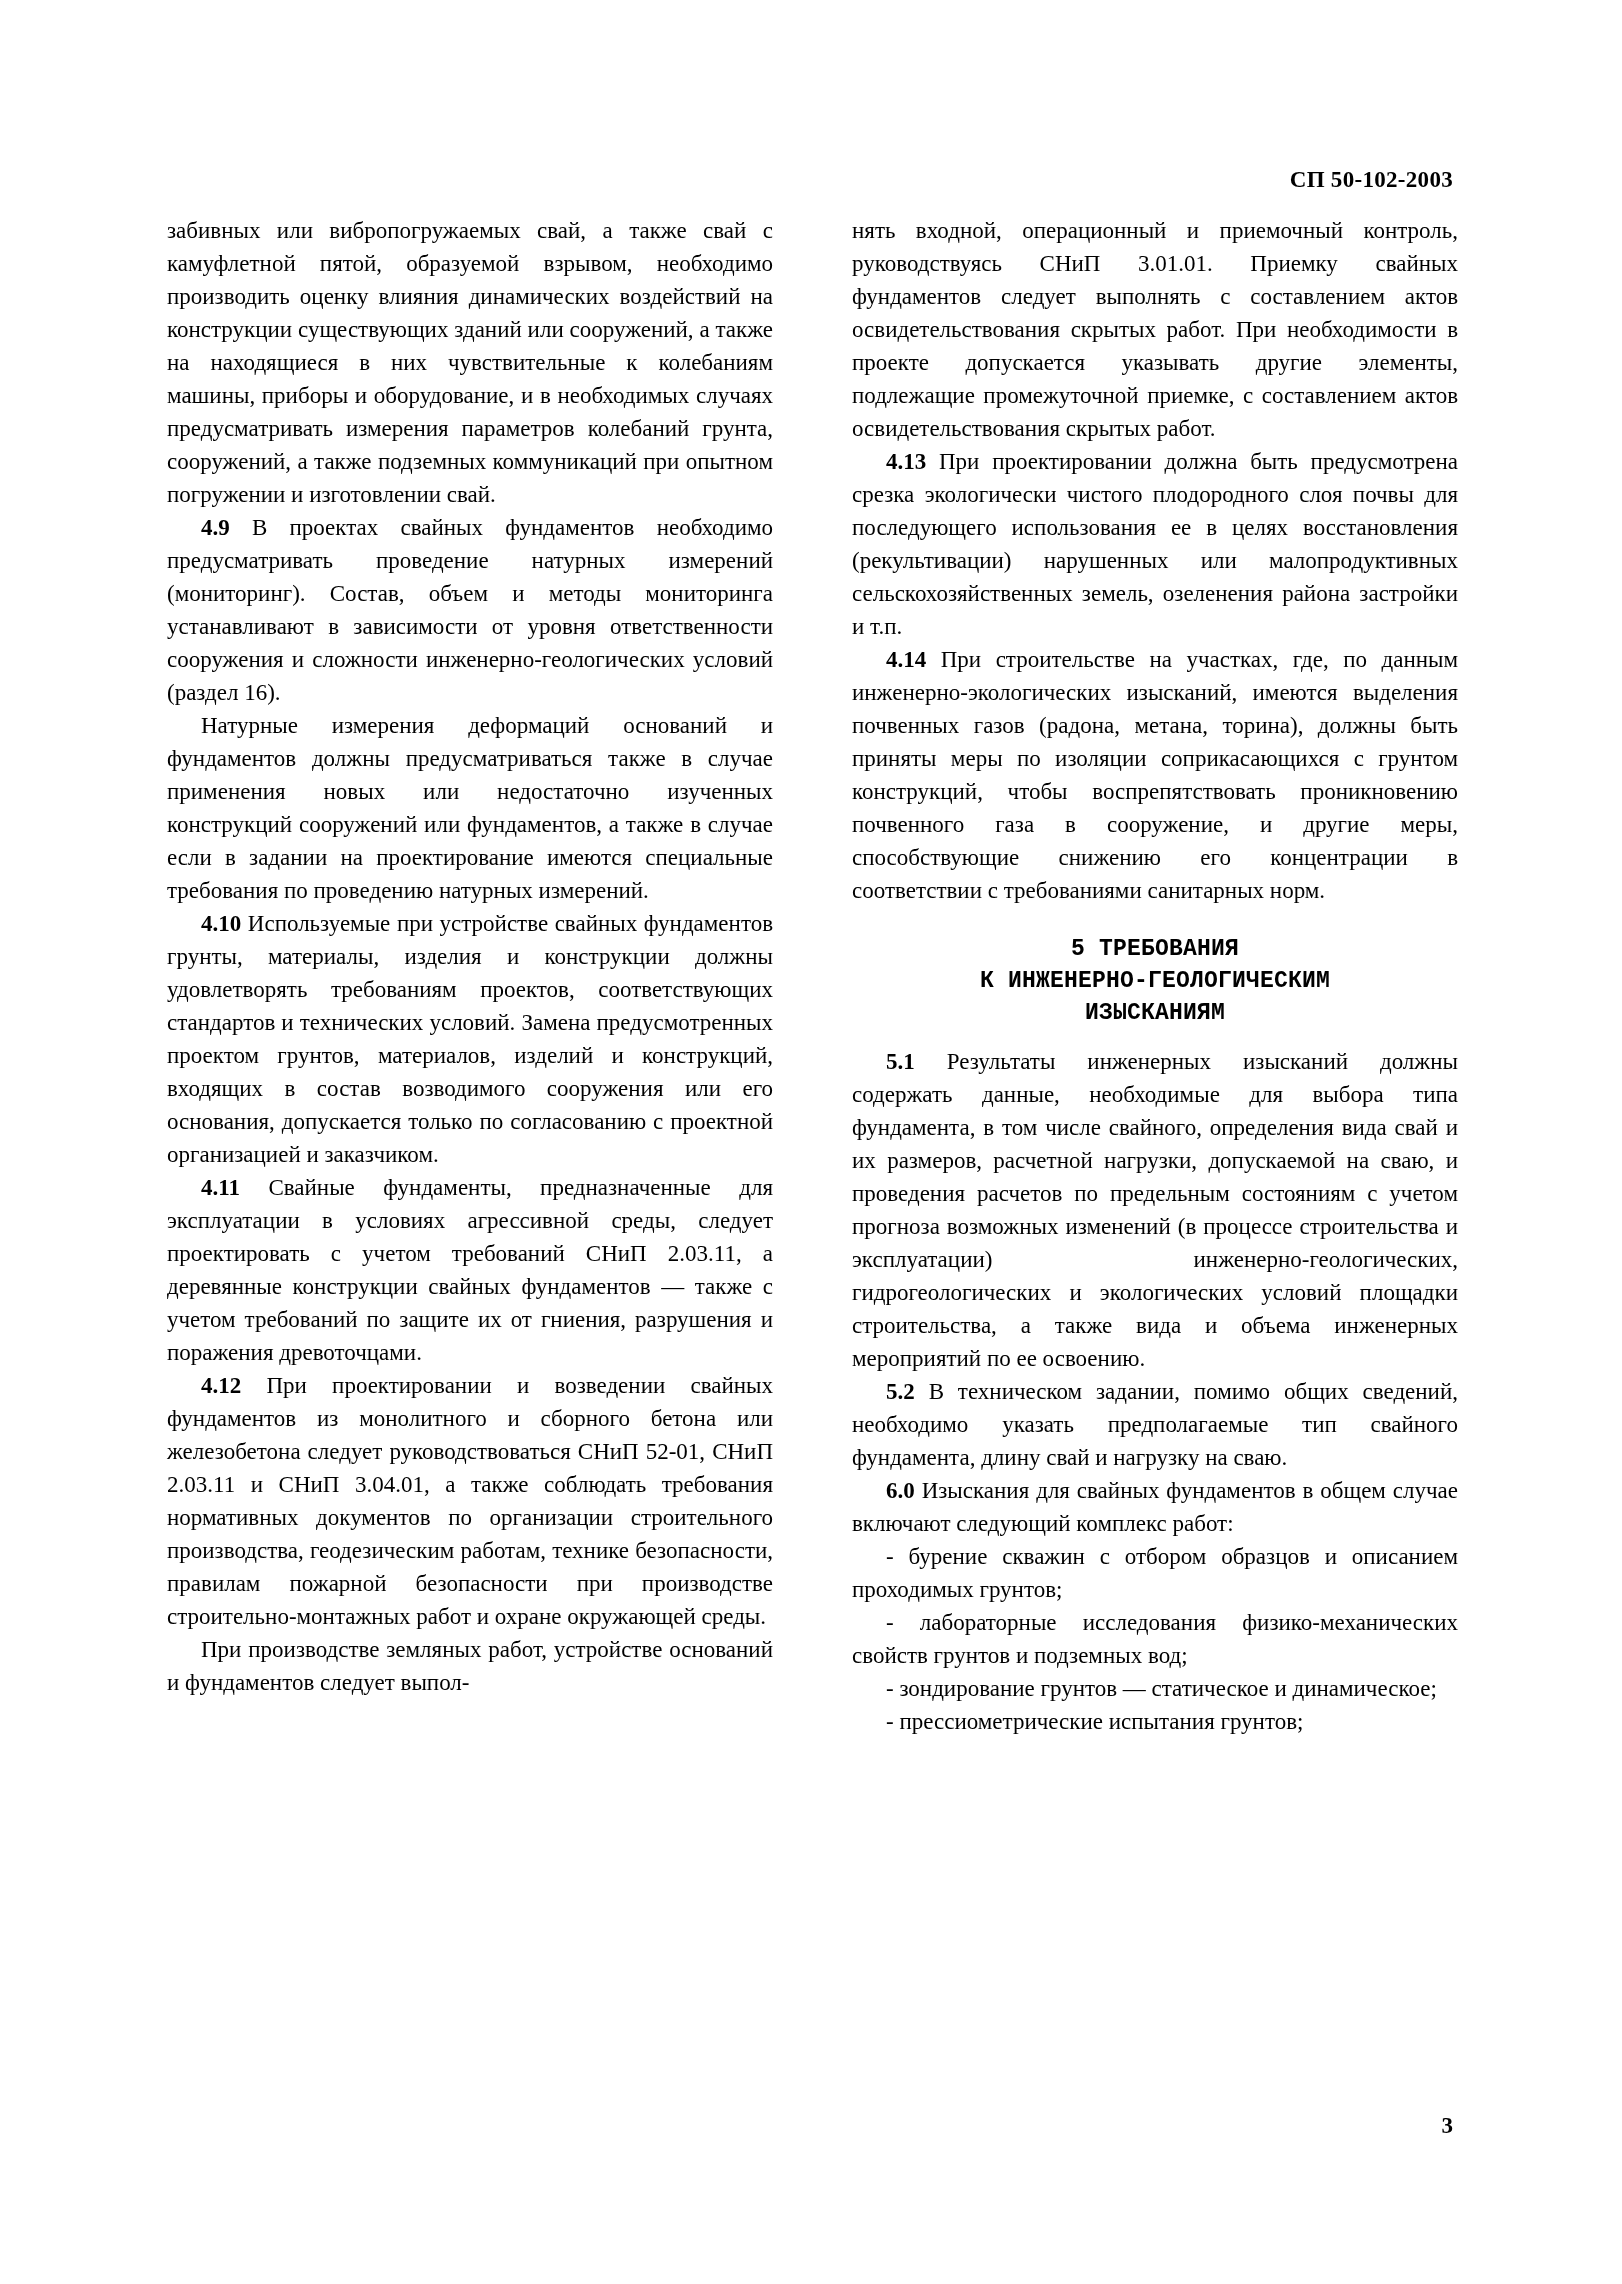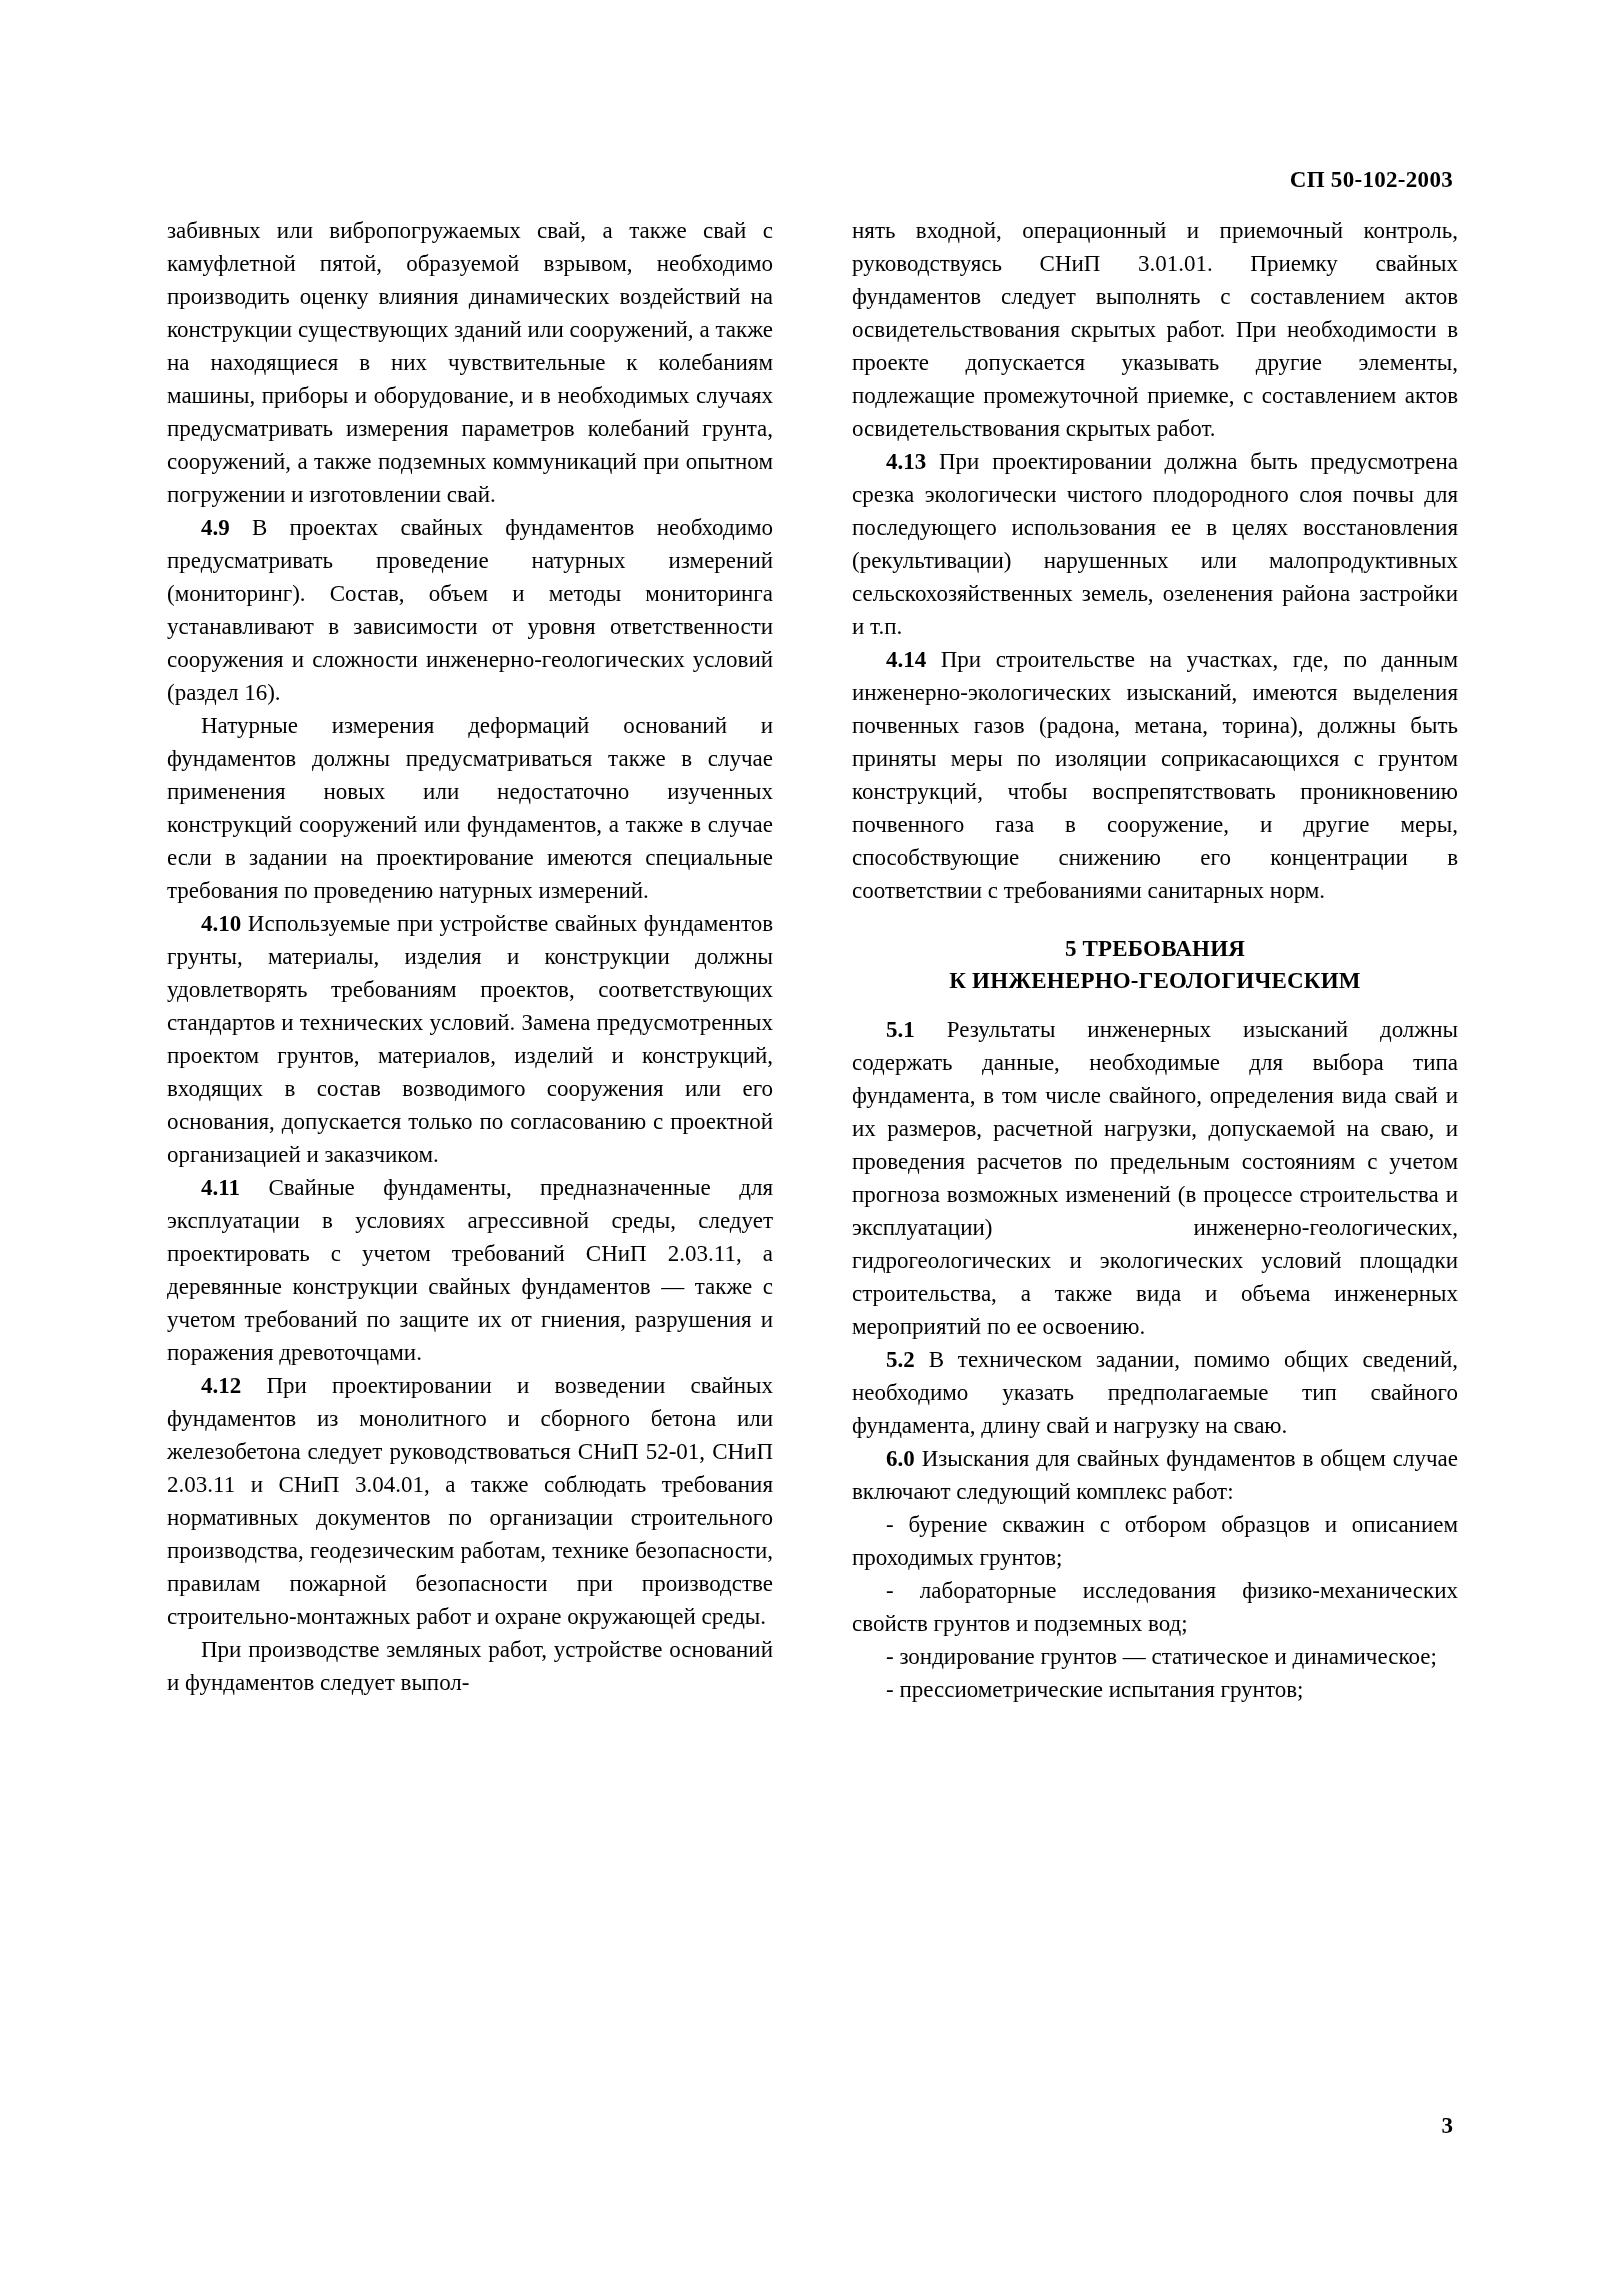--- a/index.html
+++ b/index.html
@@ -59,20 +59,21 @@
     font-weight: bold;
   }
   .sec-title {
     text-align: center;
     font-weight: bold;
     font-size: 23px;
     line-height: 32px;
     margin: 26px 0 15.6px 0;
     text-indent: 0;
     letter-spacing: 0.2px;
+    font-family: Liberation Mono, monospace;
   }
   .sec-title .l {
     display: block;
   }
   .pagenum {
     position: absolute;
     right: 170px;
     top: 2113px;
     font-size: 23px;
     font-weight: bold;
@@ -98,20 +99,21 @@
     </div>
 
     <div class="col">
       <p class="noindent">нять входной, операционный и приемочный контроль, руководствуясь СНиП 3.01.01. Приемку свайных фундаментов следует выполнять с составлением актов освидетельствования скрытых работ. При необходимости в проекте допускается указывать другие элементы, подлежащие промежуточной приемке, с составлением актов освидетельствования скрытых работ.</p>
       <p><span class="num">4.13</span> <span>При проектировании должна быть предусмотрена срезка экологически чистого плодородного слоя почвы для последующего использования ее в целях восстановления (рекультивации) нарушенных или малопродуктивных сельскохозяйственных земель, озеленения района застройки и т.п.</span></p>
       <p><span class="num">4.14</span> <span>При строительстве на участках, где, по данным инженерно-экологических изысканий, имеются выделения почвенных газов (радона, метана, торина), должны быть приняты меры по изоляции соприкасающихся с грунтом конструкций, чтобы воспрепятствовать проникновению почвенного газа в сооружение, и другие меры, способствующие снижению его концентрации в соответствии с требованиями санитарных норм.</span></p>
 
       <div class="sec-title">
         <span class="l">5 ТРЕБОВАНИЯ</span>
         <span class="l">К ИНЖЕНЕРНО-ГЕОЛОГИЧЕСКИМ</span>
+        <span class="l">ИЗЫСКАНИЯМ</span>
       </div>
 
       <p><span class="num">5.1</span> <span>Результаты инженерных изысканий должны содержать данные, необходимые для выбора типа фундамента, в том числе свайного, определения вида свай и их размеров, расчетной нагрузки, допускаемой на сваю, и проведения расчетов по предельным состояниям с учетом прогноза возможных изменений (в процессе строительства и эксплуатации) инженерно-геологических, гидрогеологических и экологических условий площадки строительства, а также вида и объема инженерных мероприятий по ее освоению.</span></p>
       <p><span class="num">5.2</span> <span>В техническом задании, помимо общих сведений, необходимо указать предполагаемые тип свайного фундамента, длину свай и нагрузку на сваю.</span></p>
       <p><span class="num">6.0</span> <span>Изыскания для свайных фундаментов в общем случае включают следующий комплекс работ:</span></p>
       <p>- бурение скважин с отбором образцов и описанием проходимых грунтов;</p>
       <p>- лабораторные исследования физико-механических свойств грунтов и подземных вод;</p>
       <p>- зондирование грунтов — статическое и динамическое;</p>
       <p>- прессиометрические испытания грунтов;</p>
     </div>

